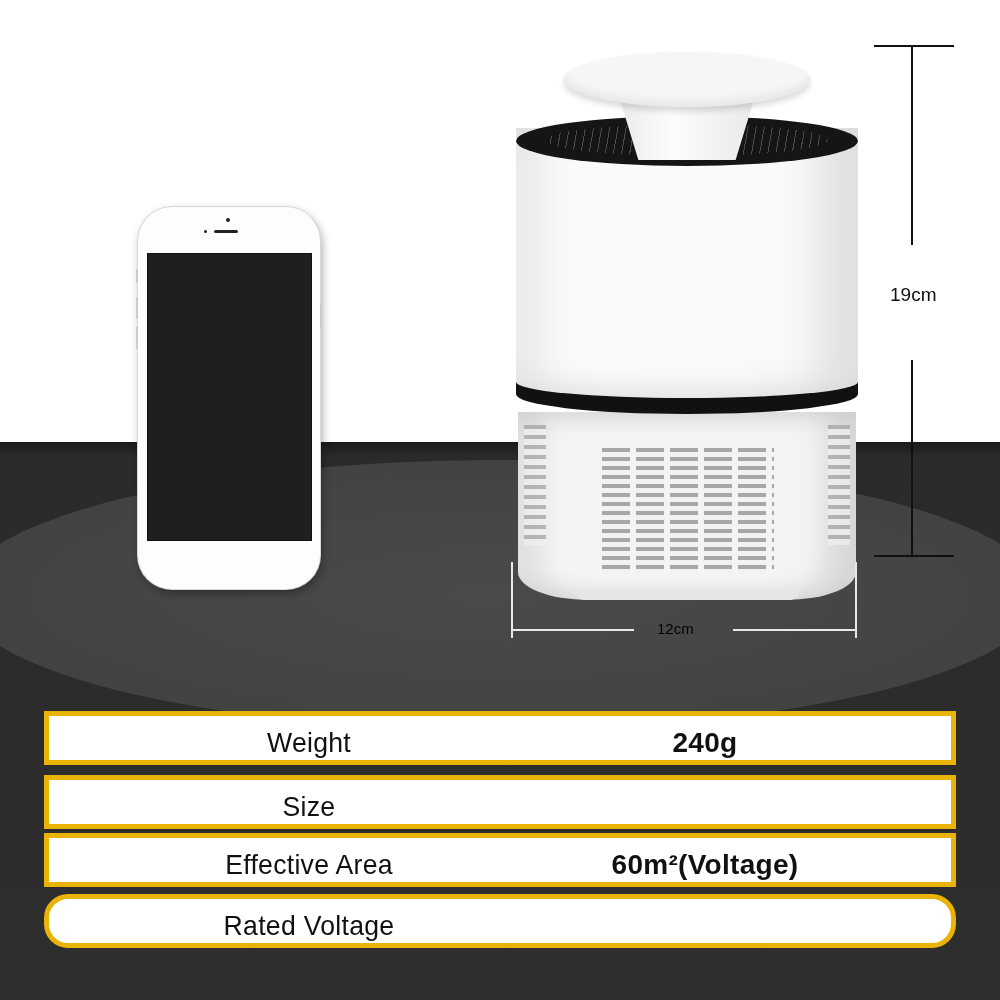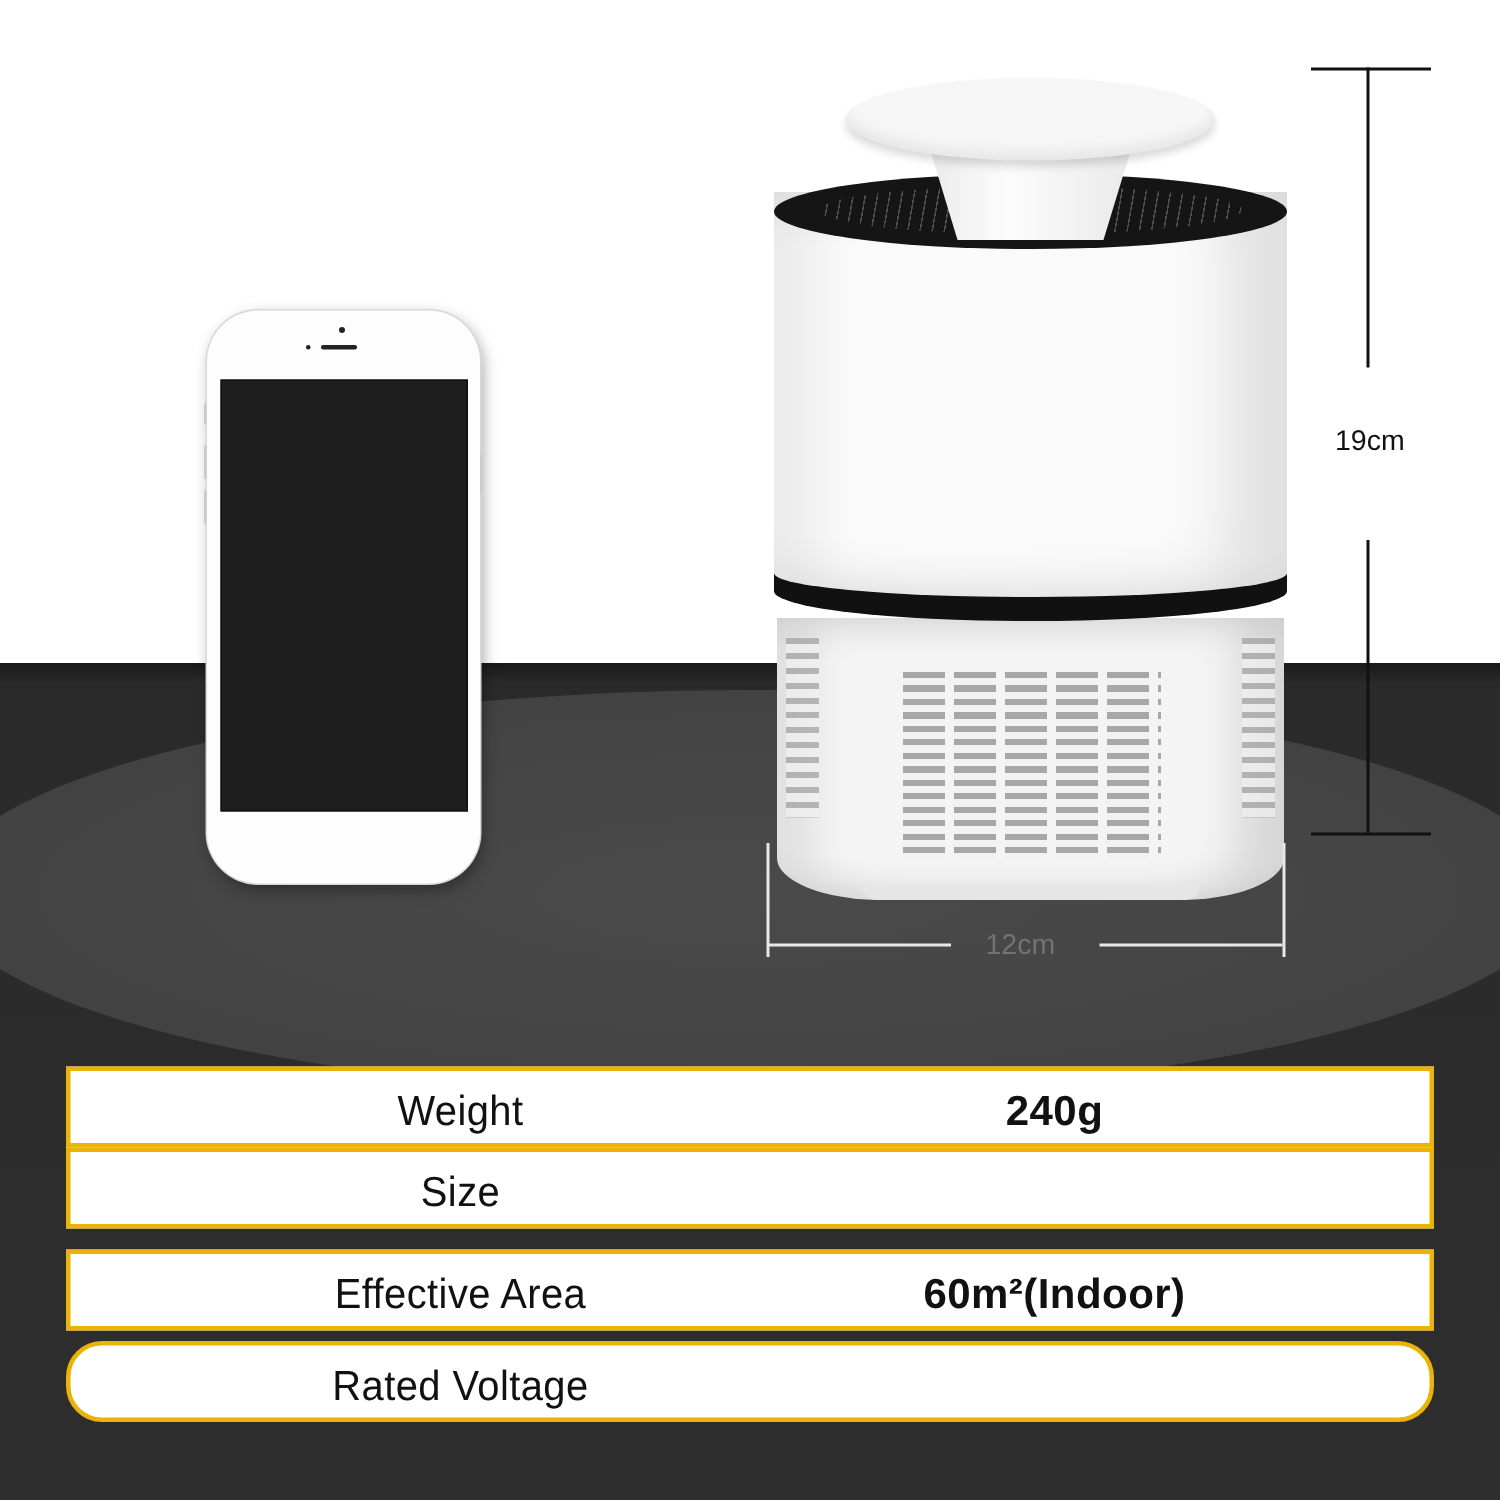--- a/index.html
+++ b/index.html
@@ -40,25 +40,25 @@
   .lamp-neck { position:absolute; left:95px; top:30px; width:152px; height:90px; background:linear-gradient(90deg,#e8e8e8,#fcfcfc 40%,#e8e8e8);
     clip-path: polygon(0 0, 100% 0, 82% 100%, 18% 100%); }
   .lamp-cap { position:absolute; left:48px; top:12px; width:246px; height:55px; background:#f6f6f6; border-radius:50%;
     box-shadow: 0 4px 6px rgba(0,0,0,0.15), inset 0 -6px 8px rgba(0,0,0,0.06); }
   .lamp-foot { position:absolute; left:58px; top:550px; width:226px; height:10px; background:#e6e6e6; border-radius:0 0 10px 10px; }
 
   
   .dim { position:absolute; background:#111; }
   .dim-w { position:absolute; background:#e8e8e8; }
   .dim-label { position:absolute; font-size:19px; color:#111; }
-  .dim-label-w { position:absolute; font-size:19px; color:#737373; }
+  .dim-label-w { position:absolute; font-size:15px; color:#000000; }
 
   
   .spec-table { position:absolute; left:44px; top:711px; width:912px; }
-  .spec-row { position:absolute; left:0; width:912px; height:54px; background:#ffffff; border:3px solid #eab308; box-sizing:border-box; }
+  .spec-row { position:absolute; left:0; width:912px; height:54px; background:#ffffff; border:5px solid #eab308; box-sizing:border-box; }
   .spec-label, .spec-value { position:absolute; top:0; height:54px; line-height:54px; font-size:28px; color:#111; text-align:center; letter-spacing:0.3px; }
   .spec-label { left:0; width:520px; transform:scaleX(0.95); }
   .spec-value { left:396px; width:520px;font-weight:bold; }
 </style>
 </head>
 <body>
 
 <div class="top-bg"></div>
 <div class="floor"></div>
 <div class="floor-ellipse"></div>
@@ -99,23 +99,23 @@
 <div class="dim-w" style="left:512px;top:629px;width:122px;height:2px;"></div>
 <div class="dim-label-w" style="left:657px;top:620px;">12cm</div>
 <div class="dim-w" style="left:733px;top:629px;width:122px;height:2px;"></div>
 <div class="dim-w" style="left:855px;top:562px;width:2px;height:76px;"></div>
 
 <div class="spec-table">
   <div class="spec-row" style="top:0px;">
     <div class="spec-label">Weight</div>
     <div class="spec-value">240g</div>
   </div>
-  <div class="spec-row" style="top:54px;">
+  <div class="spec-row" style="top:64px;">
     <div class="spec-label">Size</div>
   </div>
   <div class="spec-row" style="top:122px;">
     <div class="spec-label">Effective Area</div>
-    <div class="spec-value">60m²(Indoor)</div>
+    <div class="spec-value">60m²(Voltage)</div>
   </div>
   <div class="spec-row" style="top:183px;border-radius:24px;">
     <div class="spec-label">Rated Voltage</div>
   </div>
 </div>
 
 </body></html>

